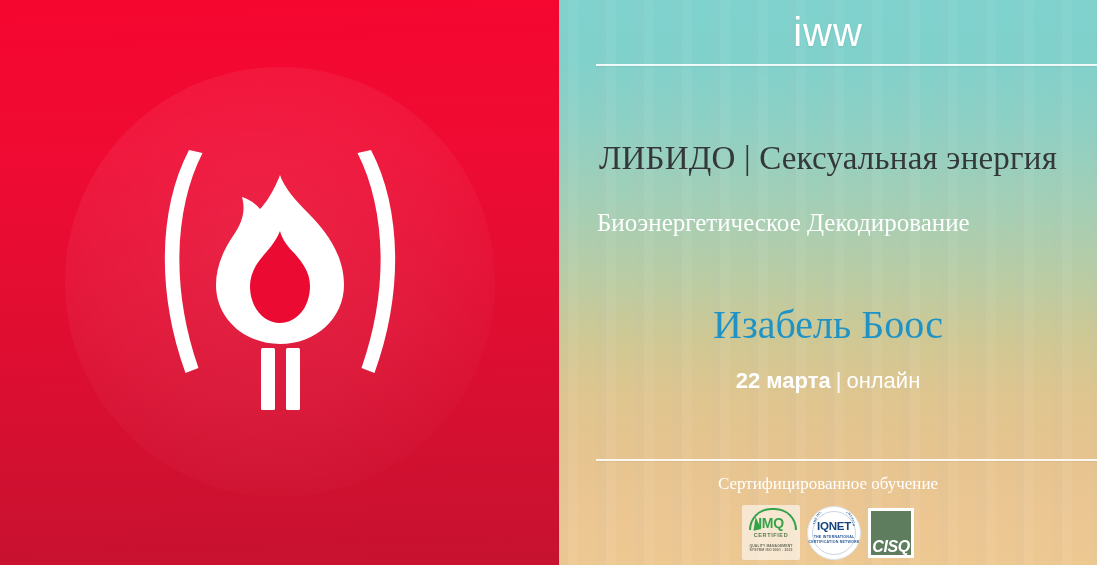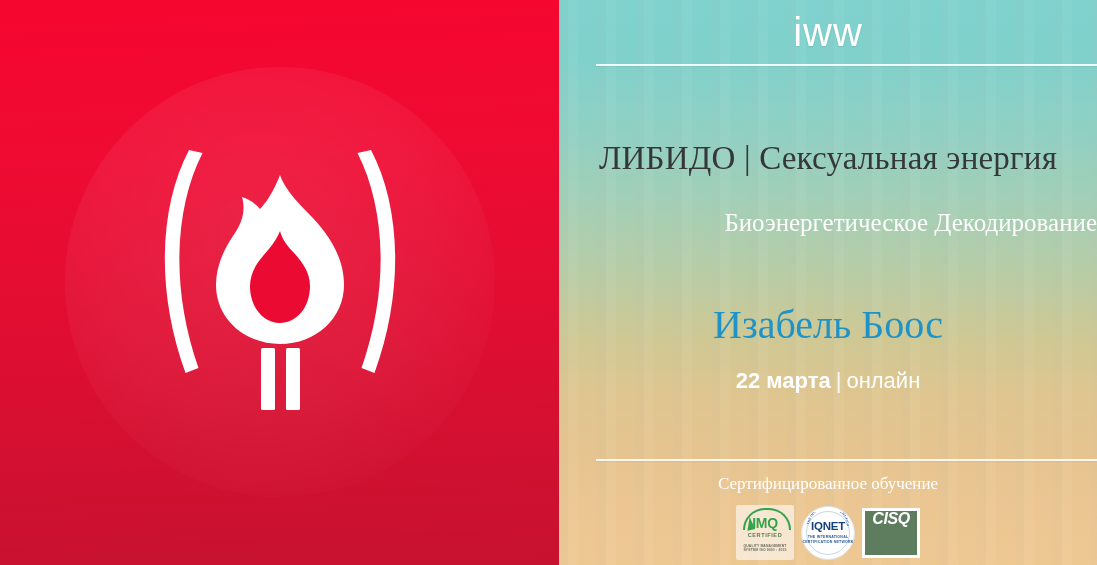--- a/index.html
+++ b/index.html
@@ -135,21 +135,21 @@
     font-weight: 400;
     line-height: 1.12;
     white-space: nowrap;
     letter-spacing: 0.2px;
   }
   .title-sub {
     position: absolute;
     top: 209px;
     left: 0;
     right: 0;
-    text-align: right;
+    text-align: left;
     color: #FFFFFF;
     font-family: "Liberation Serif", serif;
     font-size: 25px;
     font-weight: 400;
     line-height: 1.15;
     white-space: nowrap;
     margin-left: 38px;
   }
   .speaker-name {
     position: absolute;
@@ -286,25 +286,25 @@
   .iqnet-arc {
     position: absolute; top: 5px; left: 50%;
     transform: translateX(-50%);
     width: 44px; height: 16px; z-index: 2;
     overflow: hidden;
   }
   .iqnet-arc svg { width: 44px; height: 16px; display: block; }
 
   
   .badge-cisq {
-    width: 58px; height: 50px;
+    width: 46px; height: 50px;
     background: #5E7C5E;
     border: 3px solid #ffffff;
     box-sizing: border-box;
-    display: flex; align-items: flex-start; justify-content: center;
+    display: flex; align-items: flex-end; justify-content: center;
   }
   .cisq-word {
     color: #ffffff;
     font-family: "Liberation Sans", sans-serif;
     font-weight: 700; font-style: italic;
     font-size: 16px; letter-spacing: -0.4px;
     line-height: 1;
   }
 </style>
 </head>

